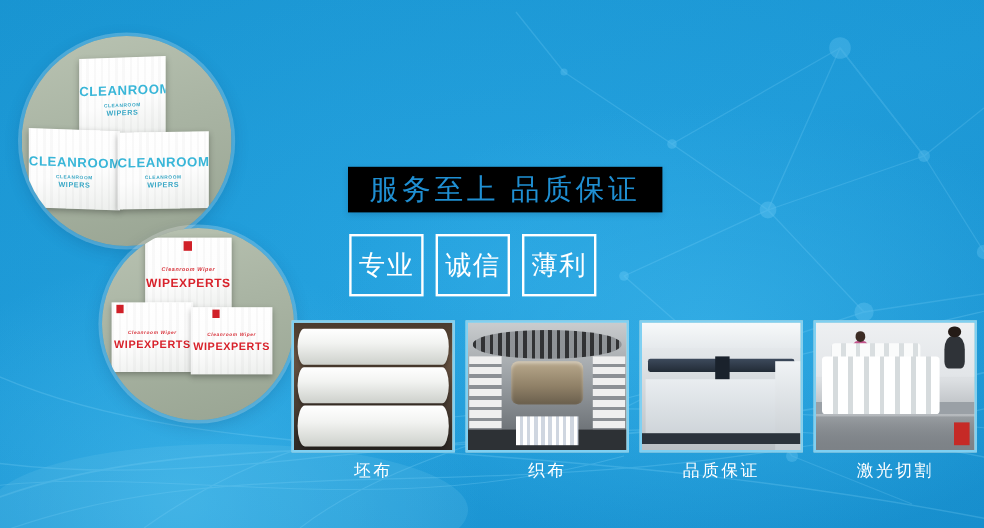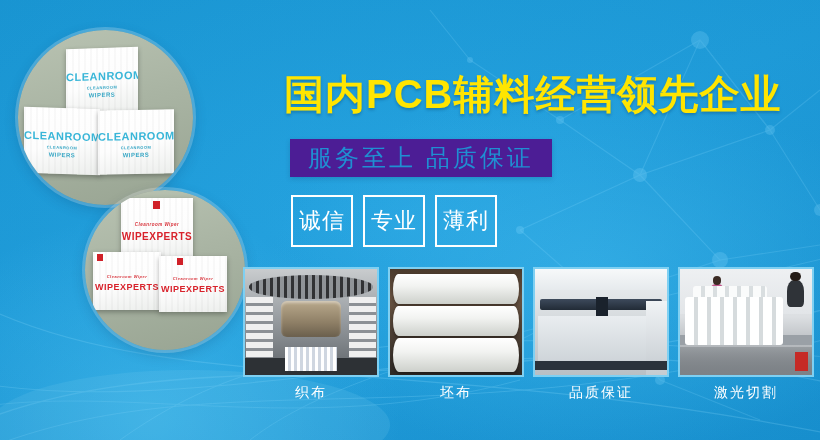--- a/index.html
+++ b/index.html
@@ -114,21 +114,21 @@
     text-shadow: 0 2px 3px rgba(0,50,90,.30);
   }
 
   
   #subtitle-bar {
     position: absolute;
     left: 290px;
     top: 139px;
     height: 38px;
     padding: 0 18px;
-    background: #4c1d95;
+    background: #000000;
     display: flex;
     align-items: center;
     box-shadow: 0 2px 5px rgba(0,45,85,.18);
   }
   #subtitle-bar .txt {
     font-size: 24px;
     color: #1f8fd2;
     letter-spacing: 3px;
     white-space: nowrap;
     font-weight: 500;
@@ -416,57 +416,56 @@
     </div>
 
     <div class="pack" style="left:74px; top:66px; width:68px; height:56px;">
       <div class="ridges"></div>
       <div class="redstamp" style="left:18px; top:2px; width:6px; height:7px;"></div>
       <div class="brand wx-sub" style="top:20px; font-size:4px; font-style:italic;">Cleanroom Wiper</div>
       <div class="brand wx-brand" style="top:28px; font-size:9px;">WIPEXPERTS</div>
     </div>
   </div>
 
-  <div id="headline">国内PCB辅料经营领先企业</div>
 
   <div id="subtitle-bar">
     <span class="txt">服务至上 品质保证</span>
   </div>
 
   <div id="keywords">
+    <div class="kw">专业</div>
     <div class="kw">诚信</div>
-    <div class="kw">专业</div>
     <div class="kw">薄利</div>
   </div>
 
   <div id="photo-strip">
+
+    <div class="cell">
+      <div class="thumb">
+        <div class="sc-rolls">
+          <div class="roll r1"></div>
+          <div class="roll r2"></div>
+          <div class="roll r3"></div>
+        </div>
+      </div>
+      <div class="cap">坯布</div>
+    </div>
 
     <div class="cell">
       <div class="thumb">
         <div class="sc-knit">
           <div class="ring"></div>
           <div class="spools-l"></div>
           <div class="spools-r"></div>
           <div class="drum"></div>
           <div class="base"></div>
           <div class="fabric"></div>
         </div>
       </div>
       <div class="cap">织布</div>
-    </div>
-
-    <div class="cell">
-      <div class="thumb">
-        <div class="sc-rolls">
-          <div class="roll r1"></div>
-          <div class="roll r2"></div>
-          <div class="roll r3"></div>
-        </div>
-      </div>
-      <div class="cap">坯布</div>
     </div>
 
     <div class="cell">
       <div class="thumb">
         <div class="sc-laser">
           <div class="top"></div>
           <div class="bed"></div>
           <div class="gantry"></div>
           <div class="head"></div>
           <div class="sidepanel"></div>

